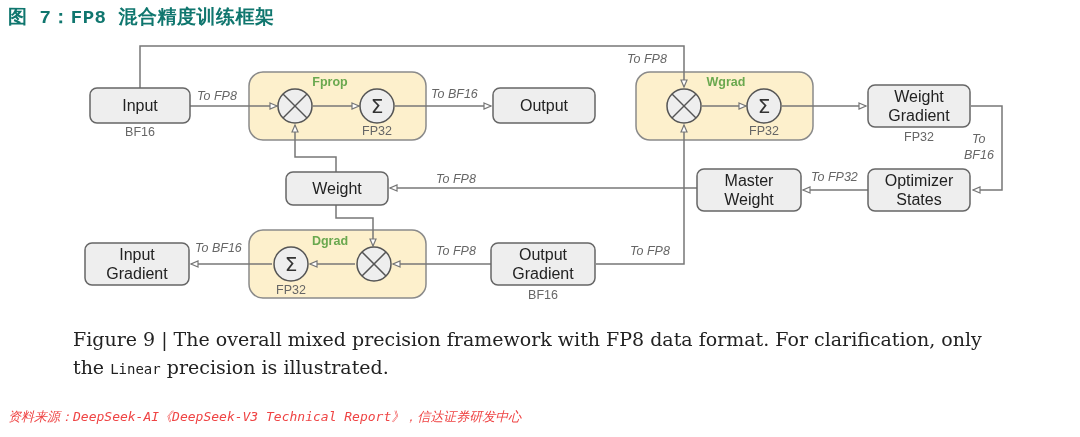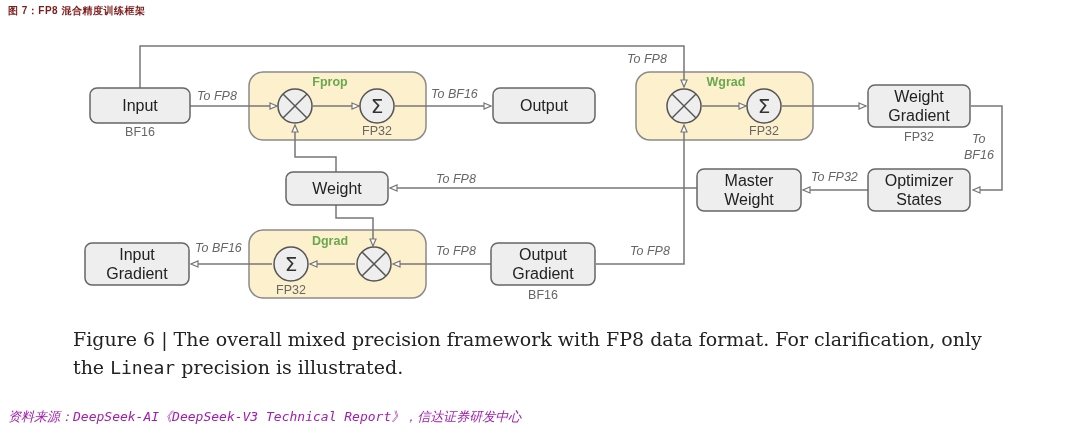--- a/index.html
+++ b/index.html
@@ -1,31 +1,31 @@
 <!DOCTYPE html>
 <html><head>
 <meta charset="utf-8">
 <style>
   html, body { margin: 0; padding: 0; background: #ffffff; }
   body { width: 1080px; height: 437px; position: relative; overflow: hidden; font-family: "Liberation Sans", sans-serif; }
-  .fig-title { position: absolute; left: 8px; top: 4px; font-family: Liberation Sans, sans-serif; font-weight: bold; font-size: 10px; color: #7f1d1d; letter-spacing: 0.5px; }
+  .fig-title { position: absolute; left: 8px; top: 4px; font-family: Liberation Mono, monospace; font-weight: bold; font-size: 19px; color: #0f766e; letter-spacing: 0.5px; }
   svg.diagram { position: absolute; left: 0; top: 0; }
   .box { fill: #eeeeee; stroke: #666666; stroke-width: 1.5; }
   .group { fill: #fdf0cc; stroke: #8a8a8a; stroke-width: 1.5; }
   .op { fill: #eeeeee; stroke: #555555; stroke-width: 1.5; }
   .wire { fill: none; stroke: #777777; stroke-width: 1.5; }
   .arrowhead { fill: #ffffff; stroke: #777777; stroke-width: 1.2; }
   .box-text { font-family: "Liberation Sans", sans-serif; font-size: 16px; fill: #222222; text-anchor: middle; }
   .sub-text { font-family: "Liberation Sans", sans-serif; font-size: 12.5px; fill: #666666; text-anchor: middle; }
   .conv-text { font-family: "Liberation Sans", sans-serif; font-size: 12.5px; fill: #666666; font-style: italic; }
   .grp-text { font-family: "Liberation Sans", sans-serif; font-size: 12.5px; fill: #6aa84f; font-weight: bold; text-anchor: middle; }
   .sigma { font-family: "DejaVu Sans", sans-serif; font-size: 20px; fill: #333333; text-anchor: middle; }
   .caption { position: absolute; left: 73px; top: 325px; font-family: "DejaVu Serif", serif; font-size: 19px; color: #222222; line-height: 28px; width: 980px; }
-  .caption .mono { font-family: "DejaVu Sans Mono", monospace; font-size: 18px; }
-  .source { position: absolute; left: 8px; top: 408px; font-family: "DejaVu Sans Mono", monospace; font-style: italic; font-size: 13px; color: #a21caf; }
+  .caption .mono { font-family: "DejaVu Sans Mono", monospace; font-size: 14px; }
+  .source { position: absolute; left: 8px; top: 408px; font-family: "DejaVu Sans Mono", monospace; font-style: italic; font-size: 13px; color: #ef4444; }
 </style>
 </head>
 <body>
 
 <div class="fig-title">图 7：FP8 混合精度训练框架</div>
 
 <svg class="diagram" width="1080" height="320" viewBox="0 0 1080 320">
   <defs>
     <marker id="ah" markerWidth="9" markerHeight="8" refX="8" refY="4" orient="auto" markerUnits="userSpaceOnUse">
       <path d="M1,1 L8,4 L1,7 Z" class="arrowhead"></path>
@@ -159,17 +159,17 @@
   <text class="conv-text" x="436" y="183">To FP8</text>
   <text class="conv-text" x="811" y="181">To FP32</text>
   <text class="conv-text" x="972" y="143">To</text>
   <text class="conv-text" x="964" y="159">BF16</text>
   <text class="conv-text" x="195" y="252">To BF16</text>
   <text class="conv-text" x="436" y="255">To FP8</text>
   <text class="conv-text" x="630" y="255">To FP8</text>
 </svg>
 
 <div class="caption">
-  <span>Figure 6 | The overall mixed precision framework with FP8 data format. For clarification, only</span><br>
+  <span>Figure 9 | The overall mixed precision framework with FP8 data format. For clarification, only</span><br>
   <span>the </span><span class="mono">Linear</span><span> precision is illustrated.</span>
 </div>
 
 <div class="source">资料来源：DeepSeek-AI《DeepSeek-V3 Technical Report》，信达证券研发中心</div>
 
 </body></html>

